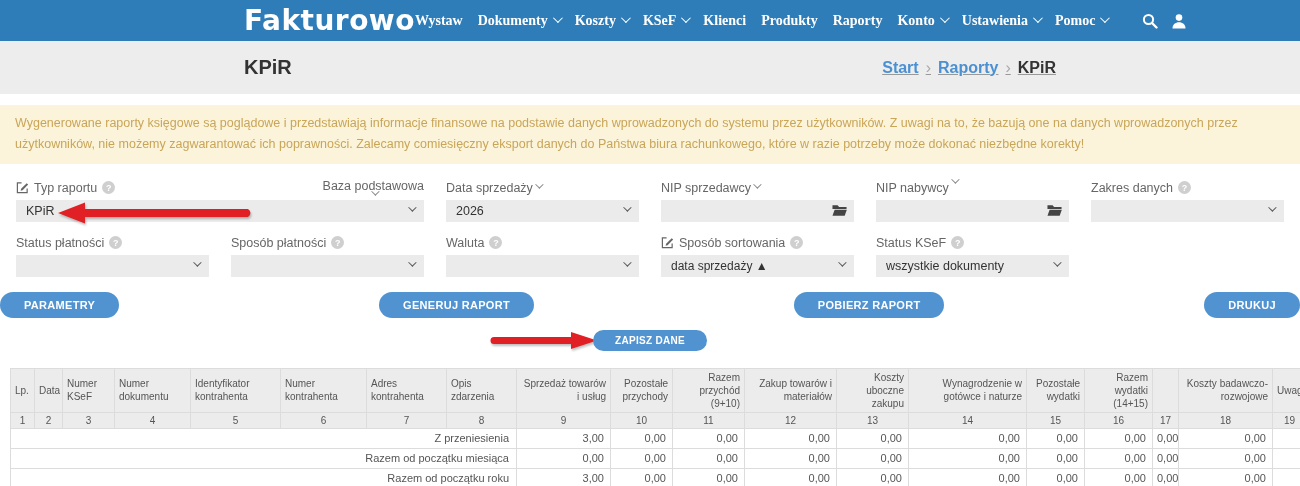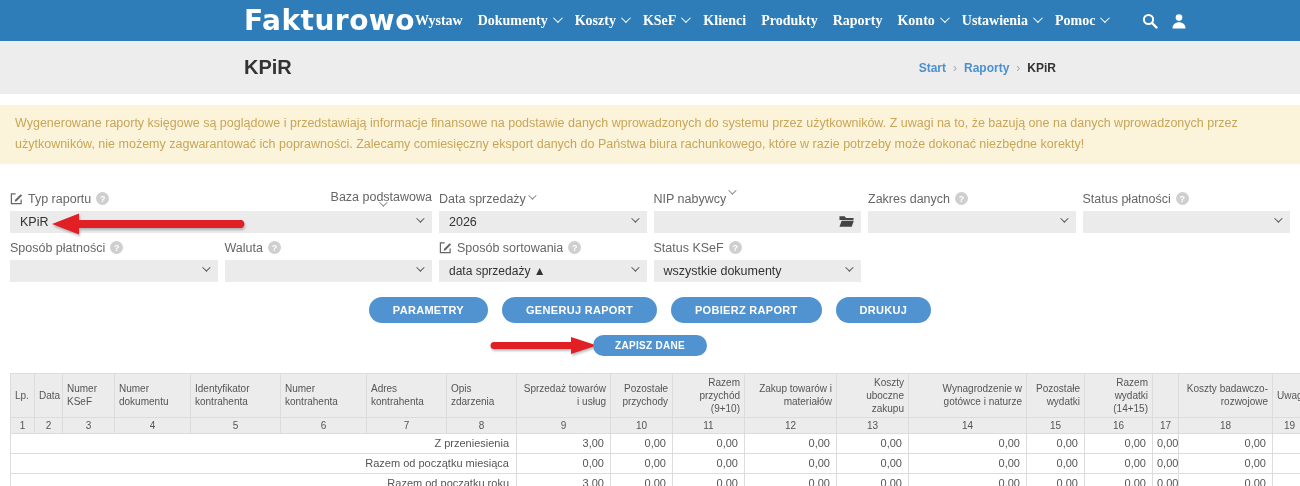--- a/index.html
+++ b/index.html
@@ -16,33 +16,33 @@
     display: flex; align-items: center; white-space: nowrap; font-family: Liberation Serif, serif; }
   .chev { display: inline-block; width: 7px; height: 7px; border-right: 1.5px solid currentColor;
     border-bottom: 1.5px solid currentColor; transform: rotate(45deg) translateY(-2px);
     margin-left: 5px; margin-top: -3px; }
   .nav-icons { display: flex; align-items: center; gap: 13px; margin-left: 20px; }
   .nav-icons svg { display: block; cursor: pointer; }
 
   
   .title-strip { height: 53px; background: #ededed; display: flex; align-items: center; }
   .page-title { font-size: 20px; font-weight: bold; color: #333; }
-  .breadcrumb { margin-left: auto; font-size: 12px; font-weight: bold; color: #999;
-    display: flex; align-items: center; gap: 7px; }
+  .breadcrumb { margin-left: auto; font-size: 16px; font-weight: bold; color: #999;
+    display: flex; align-items: center; gap: 7px; text-decoration: underline; }
   .breadcrumb a { color: #4a90d2; text-decoration: none; cursor: pointer; }
   .crumb-sep::before { content: "\203A"; color: #aaa; font-weight: normal; }
   .crumb-current { color: #333; }
 
   
   .warning { margin-top: 11px; background: #fbf4da; color: #c9a558; font-size: 12.5px;
     line-height: 1.7; padding: 8px 15px; }
 
   
-  .filters { margin-top: 27px; padding: 0 10px; display: grid;
-    grid-template-columns: repeat(6, 1fr); column-gap: 22px; row-gap: 13px; gap: 7px; }
+  .filters { margin-top: 16px; padding: 0 16px; display: grid;
+    grid-template-columns: repeat(6, 1fr); column-gap: 22px; row-gap: 13px; }
   .field { position: relative; }
   .field-span2 { grid-column: 1 / 3; }
   .field-label { height: 16px; margin-bottom: 4px; font-size: 12.5px; color: #666;
     display: flex; align-items: center; gap: 5px; white-space: nowrap; }
   .field-label .chev { width: 6px; height: 6px; border-color: #888; margin-left: 2px; }
   .label-right { margin-left: auto; display: flex; align-items: center; flex-direction: column; }
   .help-ic { width: 13px; height: 13px; border-radius: 50%; background: #cfcfcf; color: #fff;
     font-size: 9px; font-weight: bold; display: inline-flex; align-items: center;
     justify-content: center; flex: 0 0 auto; }
   .select { height: 22px; background: #ebebeb; display: flex; align-items: center;
@@ -51,21 +51,21 @@
   .text-input { height: 22px; width: 100%; background: #ebebeb; border: none; outline: none;
     font-size: 12.5px; color: #333; padding: 0 28px 0 10px; }
   .input-wrap { position: relative; }
   .folder-ic { position: absolute; right: 7px; top: 4px; }
 
   
   .arrow-overlay { position: absolute; left: 42px; top: 20px; pointer-events: none;
     filter: drop-shadow(1px 2px 1px rgba(0,0,0,0.25)); }
 
   
-  .btn-row { margin-top: 15px; display: flex; justify-content: center; gap: 14px; }
+  .btn-row { margin-top: 15px; display: flex; justify-content: space-between; gap: 14px; }
   .btn { height: 26px; padding: 0 24px; border: none; border-radius: 14px; background: #5093d0;
     color: #fff; font-size: 11px; font-weight: bold; letter-spacing: 0.3px; cursor: pointer;
     font-family: "Liberation Sans", sans-serif; }
   .save-row { position: relative; height: 21px; margin-top: 12px; }
   .btn-save { position: absolute; left: 50%; transform: translateX(-50%); height: 21px;
     padding: 0 22px; border-radius: 11px; font-size: 10px; }
   .arrow-save { position: absolute; right: calc(50% + 53px); top: 0;
     filter: drop-shadow(1px 2px 1px rgba(0,0,0,0.25)); }
 
   
@@ -185,20 +185,35 @@
         <span class="chev"></span>
       </span>
     </div>
     <div class="select">
       <span>2026</span>
       <span class="chev"></span>
     </div>
   </div>
 
 
+  <div class="field">
+    <div class="field-label">
+      <span style="display:flex;align-items:center;">
+        <span>NIP sprzedawcy</span>
+        <span class="chev"></span>
+      </span>
+    </div>
+    <div class="input-wrap">
+      <input class="text-input" type="text" value="" style="">
+      <svg class="folder-ic" width="15" height="13" viewBox="0 0 16 13">
+          <path d="M0.5 1 h5.5 l1.5 1.8 h8 V5 h-15 z" fill="#444"></path>
+          <path d="M0.5 12 L2.8 5.8 h13 L13.5 12 z" fill="#444"></path>
+        </svg>
+    </div>
+  </div>
 
   <div class="field">
     <div class="field-label">
       <span style="display:flex;align-items:flex-start;">
         <span>NIP nabywcy</span>
         <span class="chev"></span>
       </span>
     </div>
     <div class="input-wrap">
       <input class="text-input" type="text" value="" style="">

